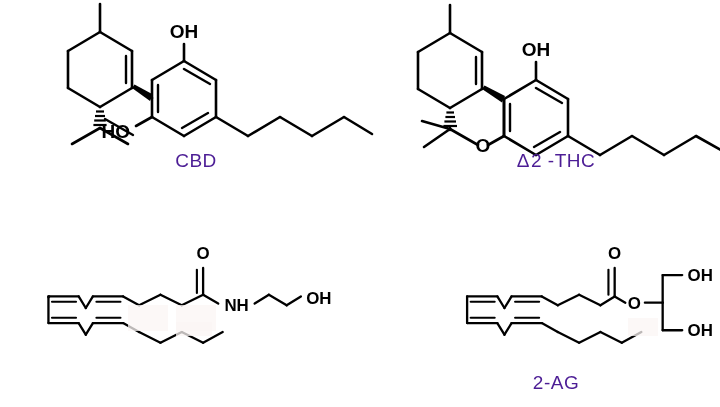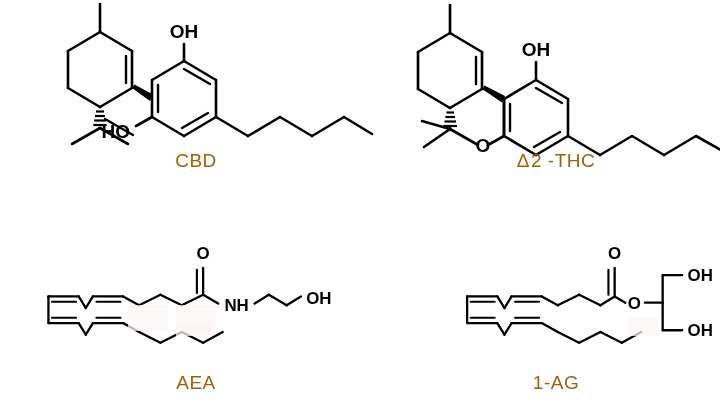--- a/index.html
+++ b/index.html
@@ -41,21 +41,21 @@
     display: block;
   }
   .caption {
     position: absolute;
     left: 0;
     width: 360px;
     text-align: center;
     font-size: 19px;
     font-family: "Liberation Sans", sans-serif;
     letter-spacing: 0.5px;
-    color: #a16207;
+    color: #4c1d95;
     white-space: nowrap;
   }
   #caption-cbd  { top: 150px; }
   #caption-thc  { top: 150px; }
   #caption-aea  { top: 168px; }
   #caption-2ag  { top: 168px; }
 
   .caption .delta-glyph {
     display: inline-block;
     vertical-align: baseline;
@@ -280,23 +280,20 @@
       <path class="bond" d="M 188,102 L 205,112"></path>
       <text class="atom-label" x="212" y="120" text-anchor="start">NH</text>
 
       <g>
         <path class="bond" d="M 246,112 L 262,102"></path>
         <path class="bond" d="M 262,102 L 282,114"></path>
         <path class="bond" d="M 282,114 L 298,104"></path>
       </g>
       <text class="atom-label" x="304" y="112" text-anchor="start">OH</text>
     </svg>
-    <div class="caption" id="caption-aea">
-      <span>AEA</span>
-    </div>
   </div>
 
   <div class="panel" id="panel-2ag">
     <svg class="structure" viewBox="0 0 360 180">
 
       <g>
         <path class="bond" d="M 80,104 L 80,134"></path>
         <path class="bond" d="M 80,104 L 114,104"></path>
         <path class="bond-inner" d="M 84,110 L 111,110"></path>
         <path class="bond" d="M 114,104 L 122,117"></path>
@@ -342,21 +339,21 @@
         <path class="bond" d="M 280,111 L 300,111"></path>
         <path class="bond" d="M 300,111 L 300,80"></path>
         <path class="bond" d="M 300,80 L 322,80"></path>
         <path class="bond" d="M 300,111 L 300,142"></path>
         <path class="bond" d="M 300,142 L 322,142"></path>
       </g>
       <text class="atom-label" x="328" y="87" text-anchor="start">OH</text>
       <text class="atom-label" x="328" y="149" text-anchor="start">OH</text>
     </svg>
     <div class="caption" id="caption-2ag">
-      <span>1-AG</span>
+      <span>2-AG</span>
     </div>
   </div>
 
   <div class="watermark" style="left:112px; top:305px; width:40px; height:26px;"></div>
   <div class="watermark" style="left:160px; top:305px; width:40px; height:26px;"></div>
   <div class="watermark" style="left:160px; top:322px; width:36px; height:14px;"></div>
   <div class="watermark" style="left:612px; top:318px; width:30px; height:18px;"></div>
 
 </div>
 

